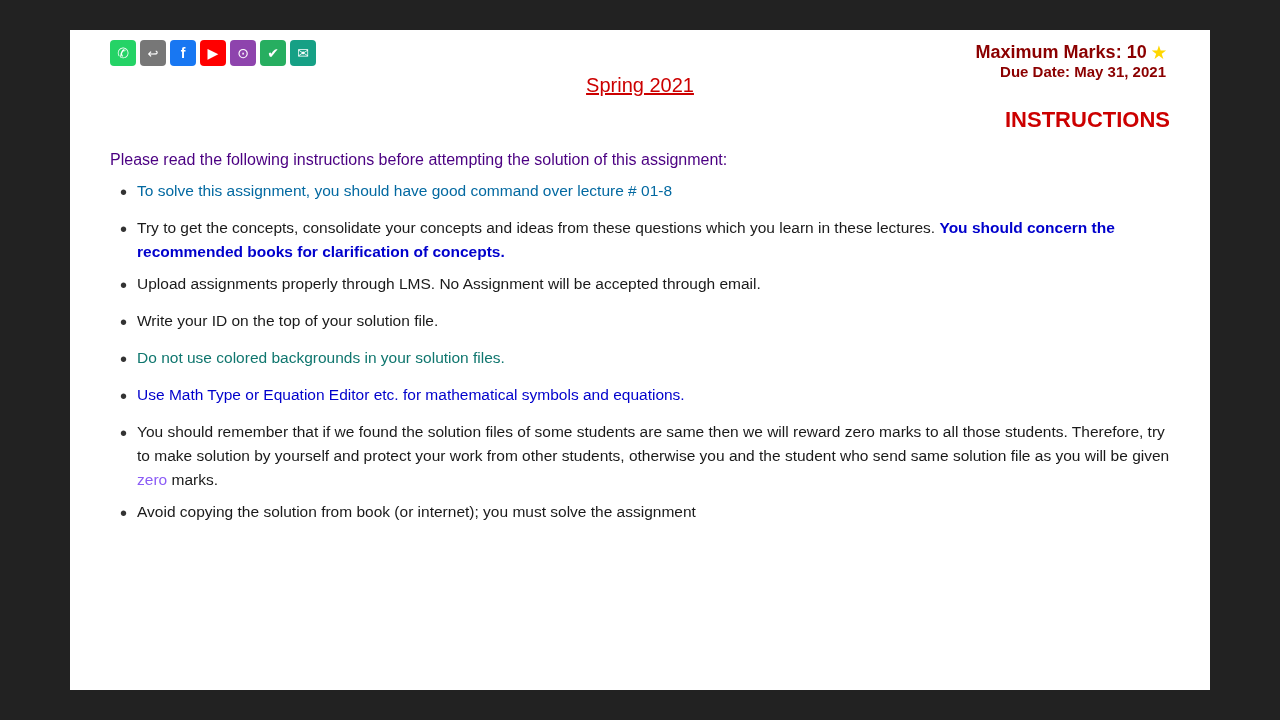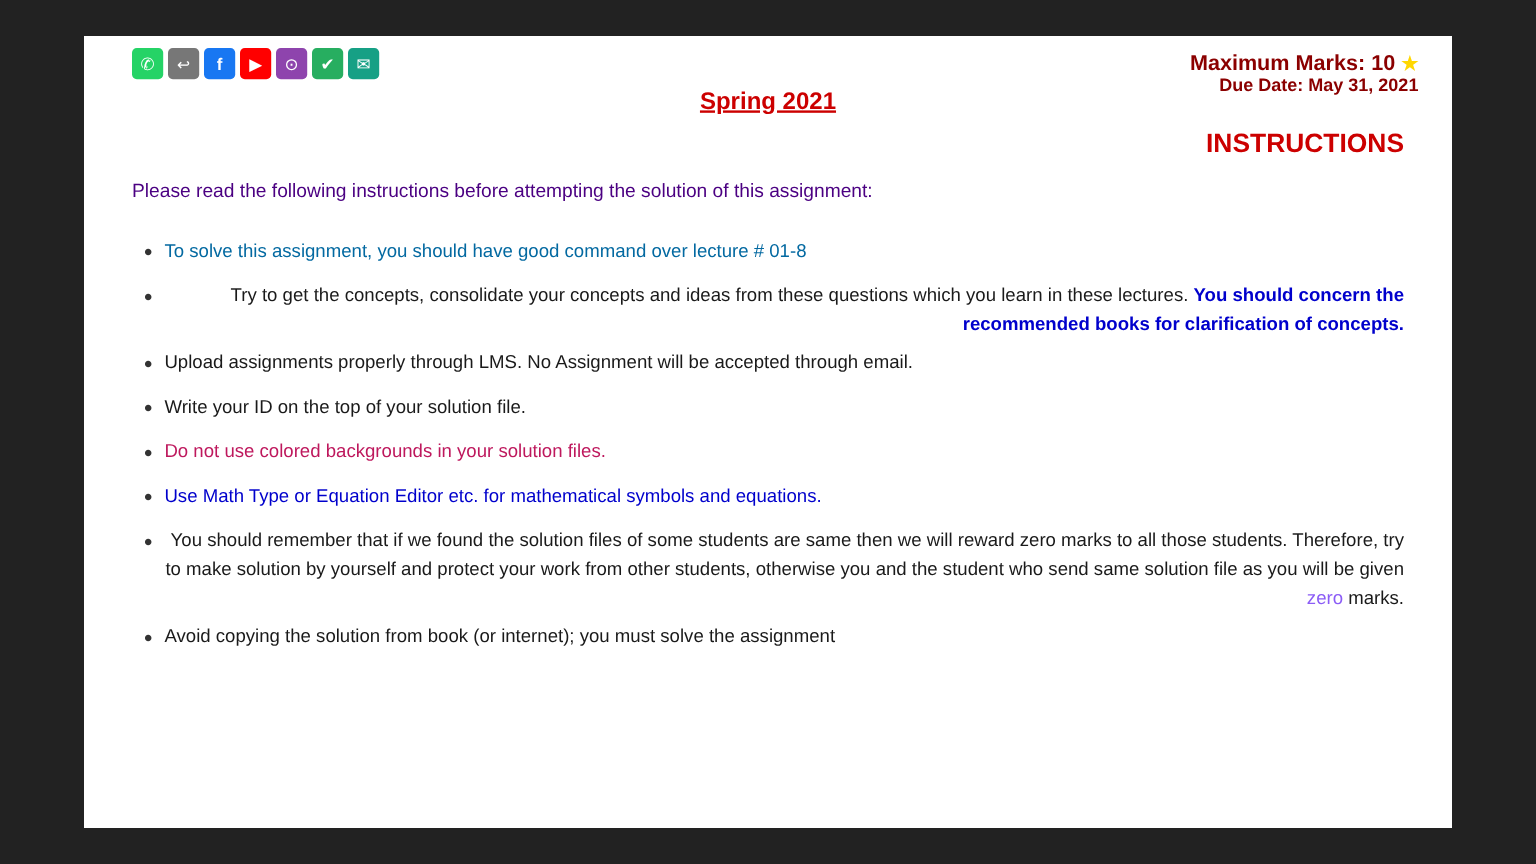--- a/index.html
+++ b/index.html
@@ -38,21 +38,21 @@
       cursor: pointer;
     }
     .icon-whatsapp { background: #25D366; color: white; }
     .icon-share { background: #888; color: white; font-size: 12px; }
     .icon-facebook { background: #1877F2; color: white; }
     .icon-youtube { background: #FF0000; color: white; }
 
     .header-right {
       position: absolute;
       top: 12px;
-      right: 28px;
+      right: 44px;
       text-align: right;
     }
     .header-right .max-marks {
       color: #8B0000;
       font-size: 18px;
       font-weight: bold;
     }
     .header-right .yellow-star {
       color: #FFD700;
       font-size: 16px;
@@ -60,38 +60,38 @@
     .header-right .due-date {
       color: #8B0000;
       font-size: 15px;
       font-weight: bold;
     }
 
     .semester-title {
       text-align: center;
       color: #CC0000;
       font-size: 20px;
-      font-weight: bold;
+      font-weight: normal;
       margin-bottom: 4px;
       text-decoration: underline;
       border-top: 2px solid transparent;
     }
 
     .instructions-heading {
       text-align: right;
       color: #CC0000;
       font-size: 22px;
       font-weight: bold;
       margin: 10px 0 14px 0;
     }
 
     .intro-text {
       color: #4B0082;
       font-size: 16px;
-      margin-bottom: 25px;
+      margin-bottom: 6px;
       text-align: justify;
       line-height: 1.6;
     }
 
     .bullet-list {
       list-style: none;
       padding-left: 10px;
     }
     .bullet-list li {
       display: flex;
@@ -101,22 +101,22 @@
       line-height: 1.55;
     }
     .bullet-dot {
       color: #333;
       font-size: 20px;
       margin-right: 10px;
       margin-top: -2px;
       flex-shrink: 0;
     }
     .li-green { color: #0369a1; }
-    .li-dark { color: #1a1a1a; text-align: right; }
-    .li-red { color: #be185d; }
+    .li-dark { color: #1a1a1a; }
+    .li-red { color: #0f766e; }
     .li-blue { color: #0000CC; }
 
     .highlight-blue { color: #0000CC; font-weight: bold; }
     .highlight-zero { color: #8b5cf6; font-weight: normal; }
   </style>
 </head>
 <body>
 
 <div class="page-container">
 

